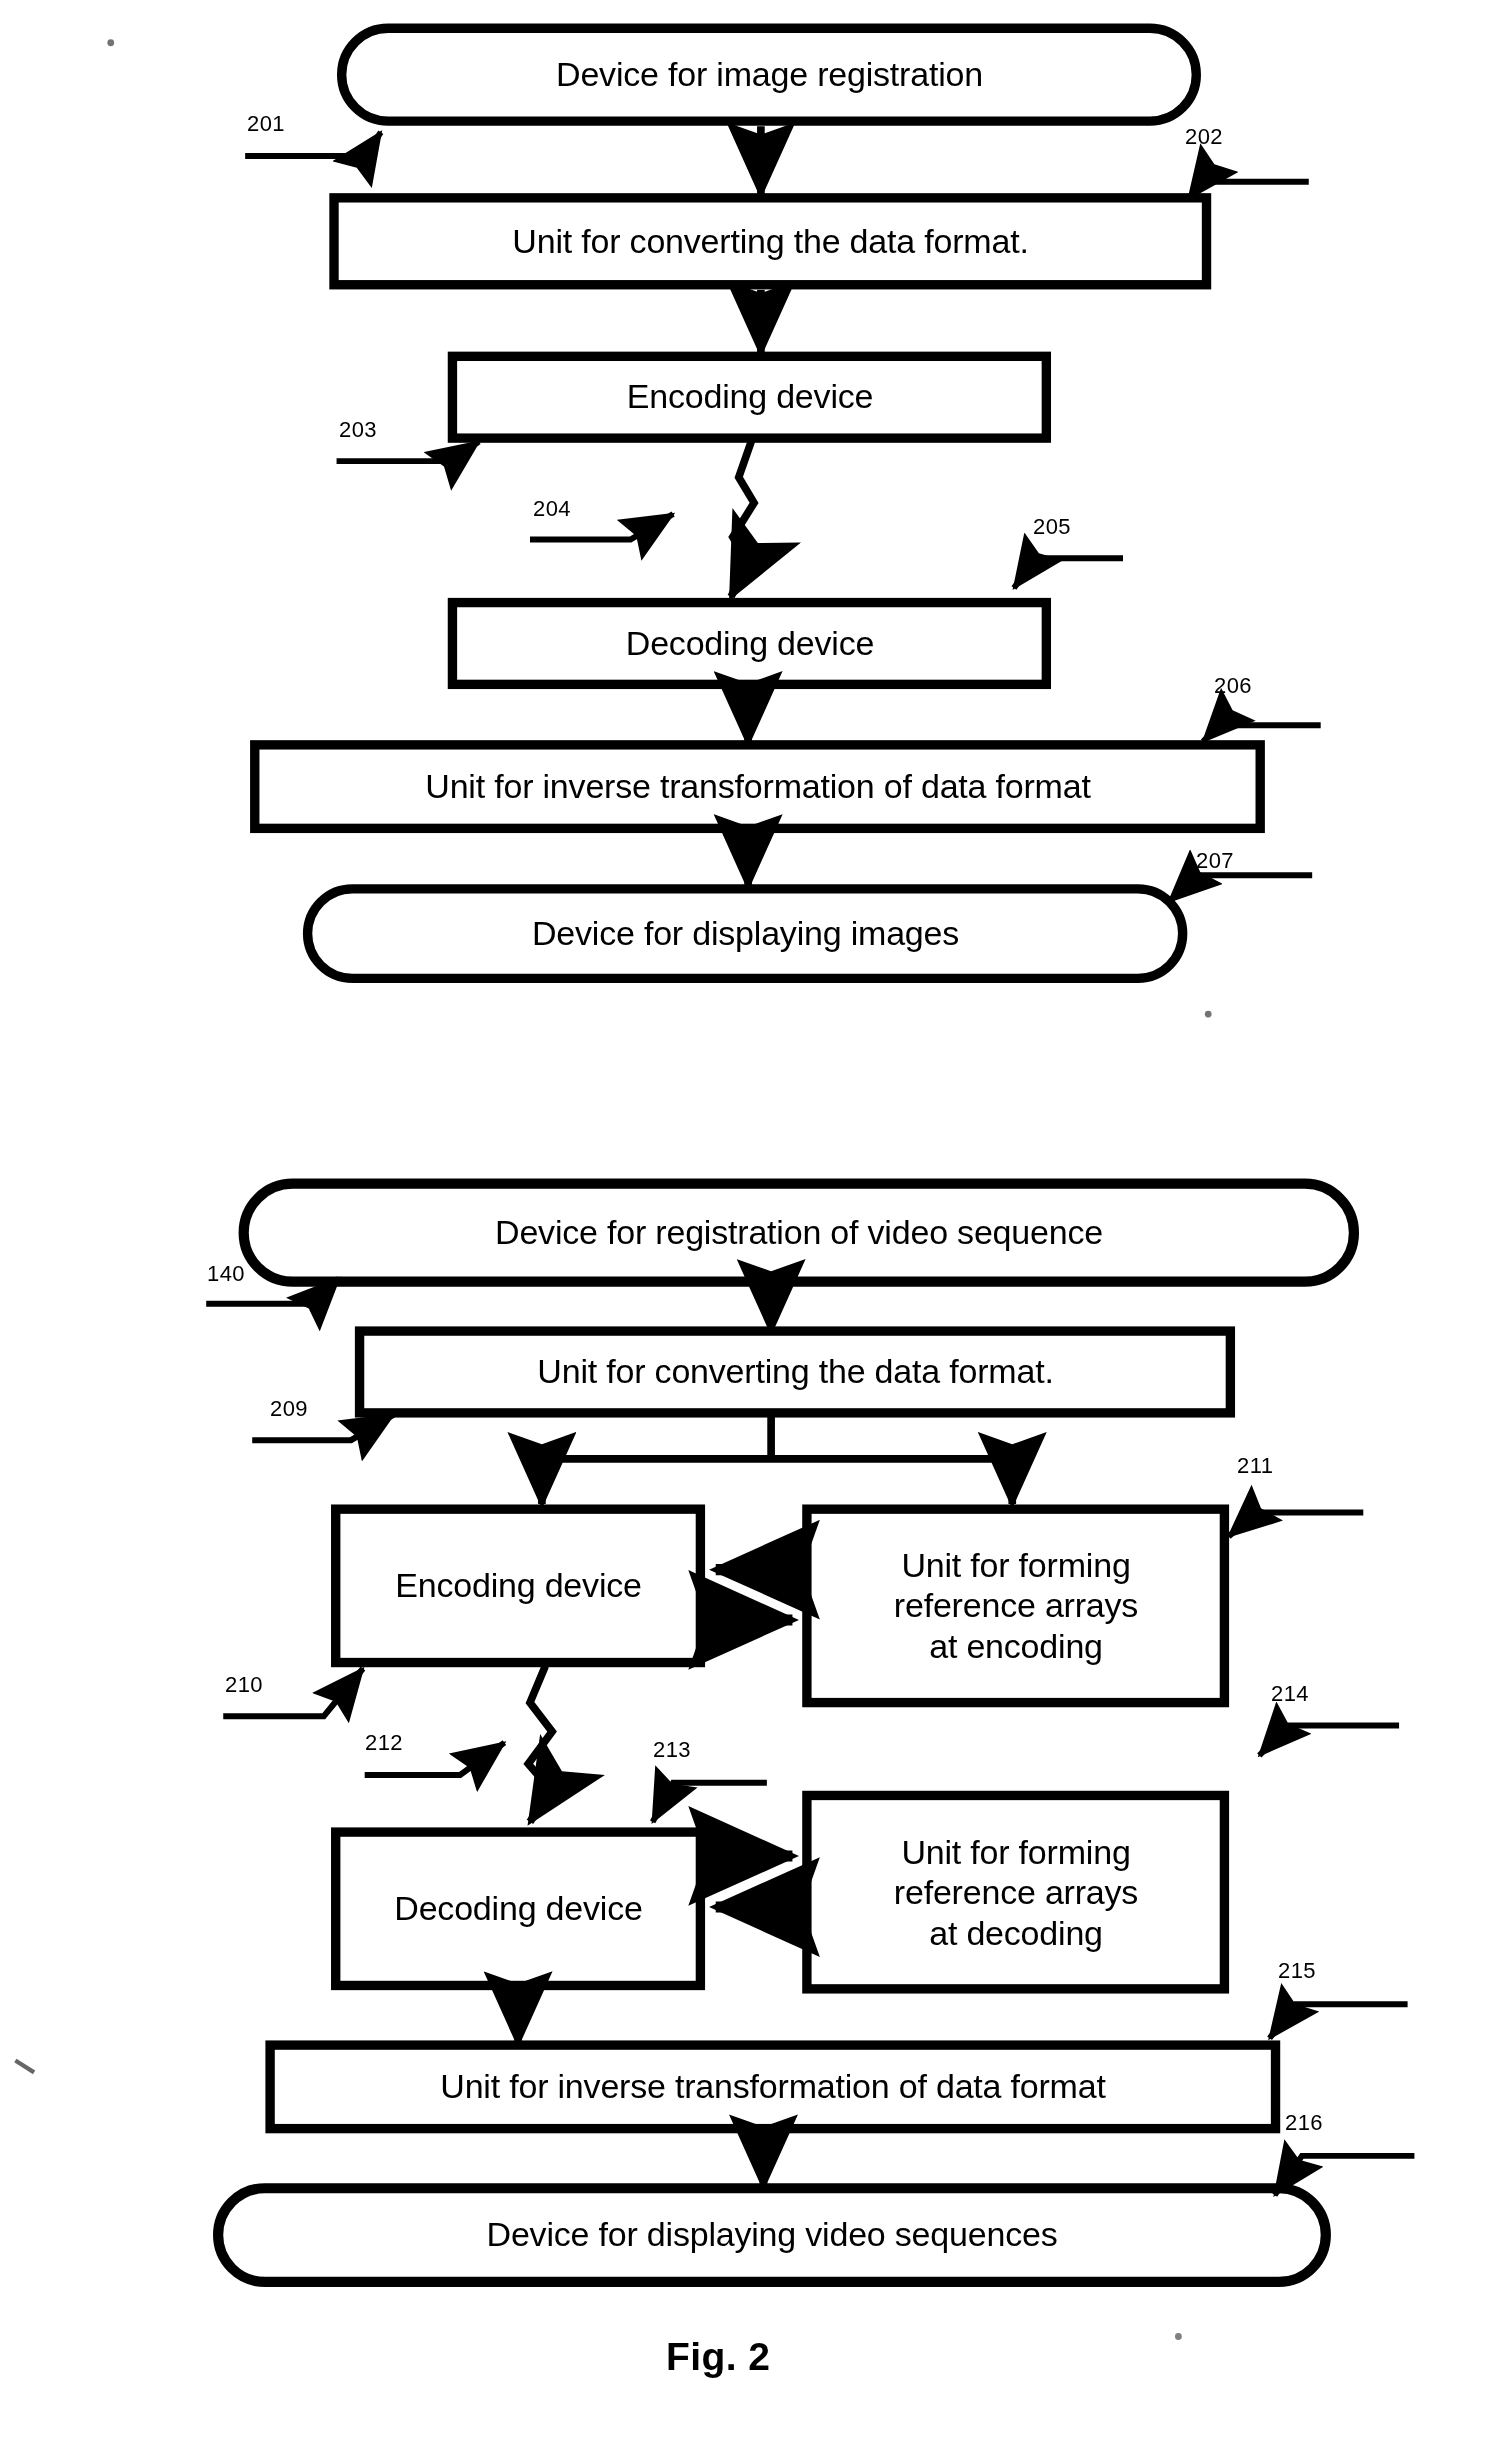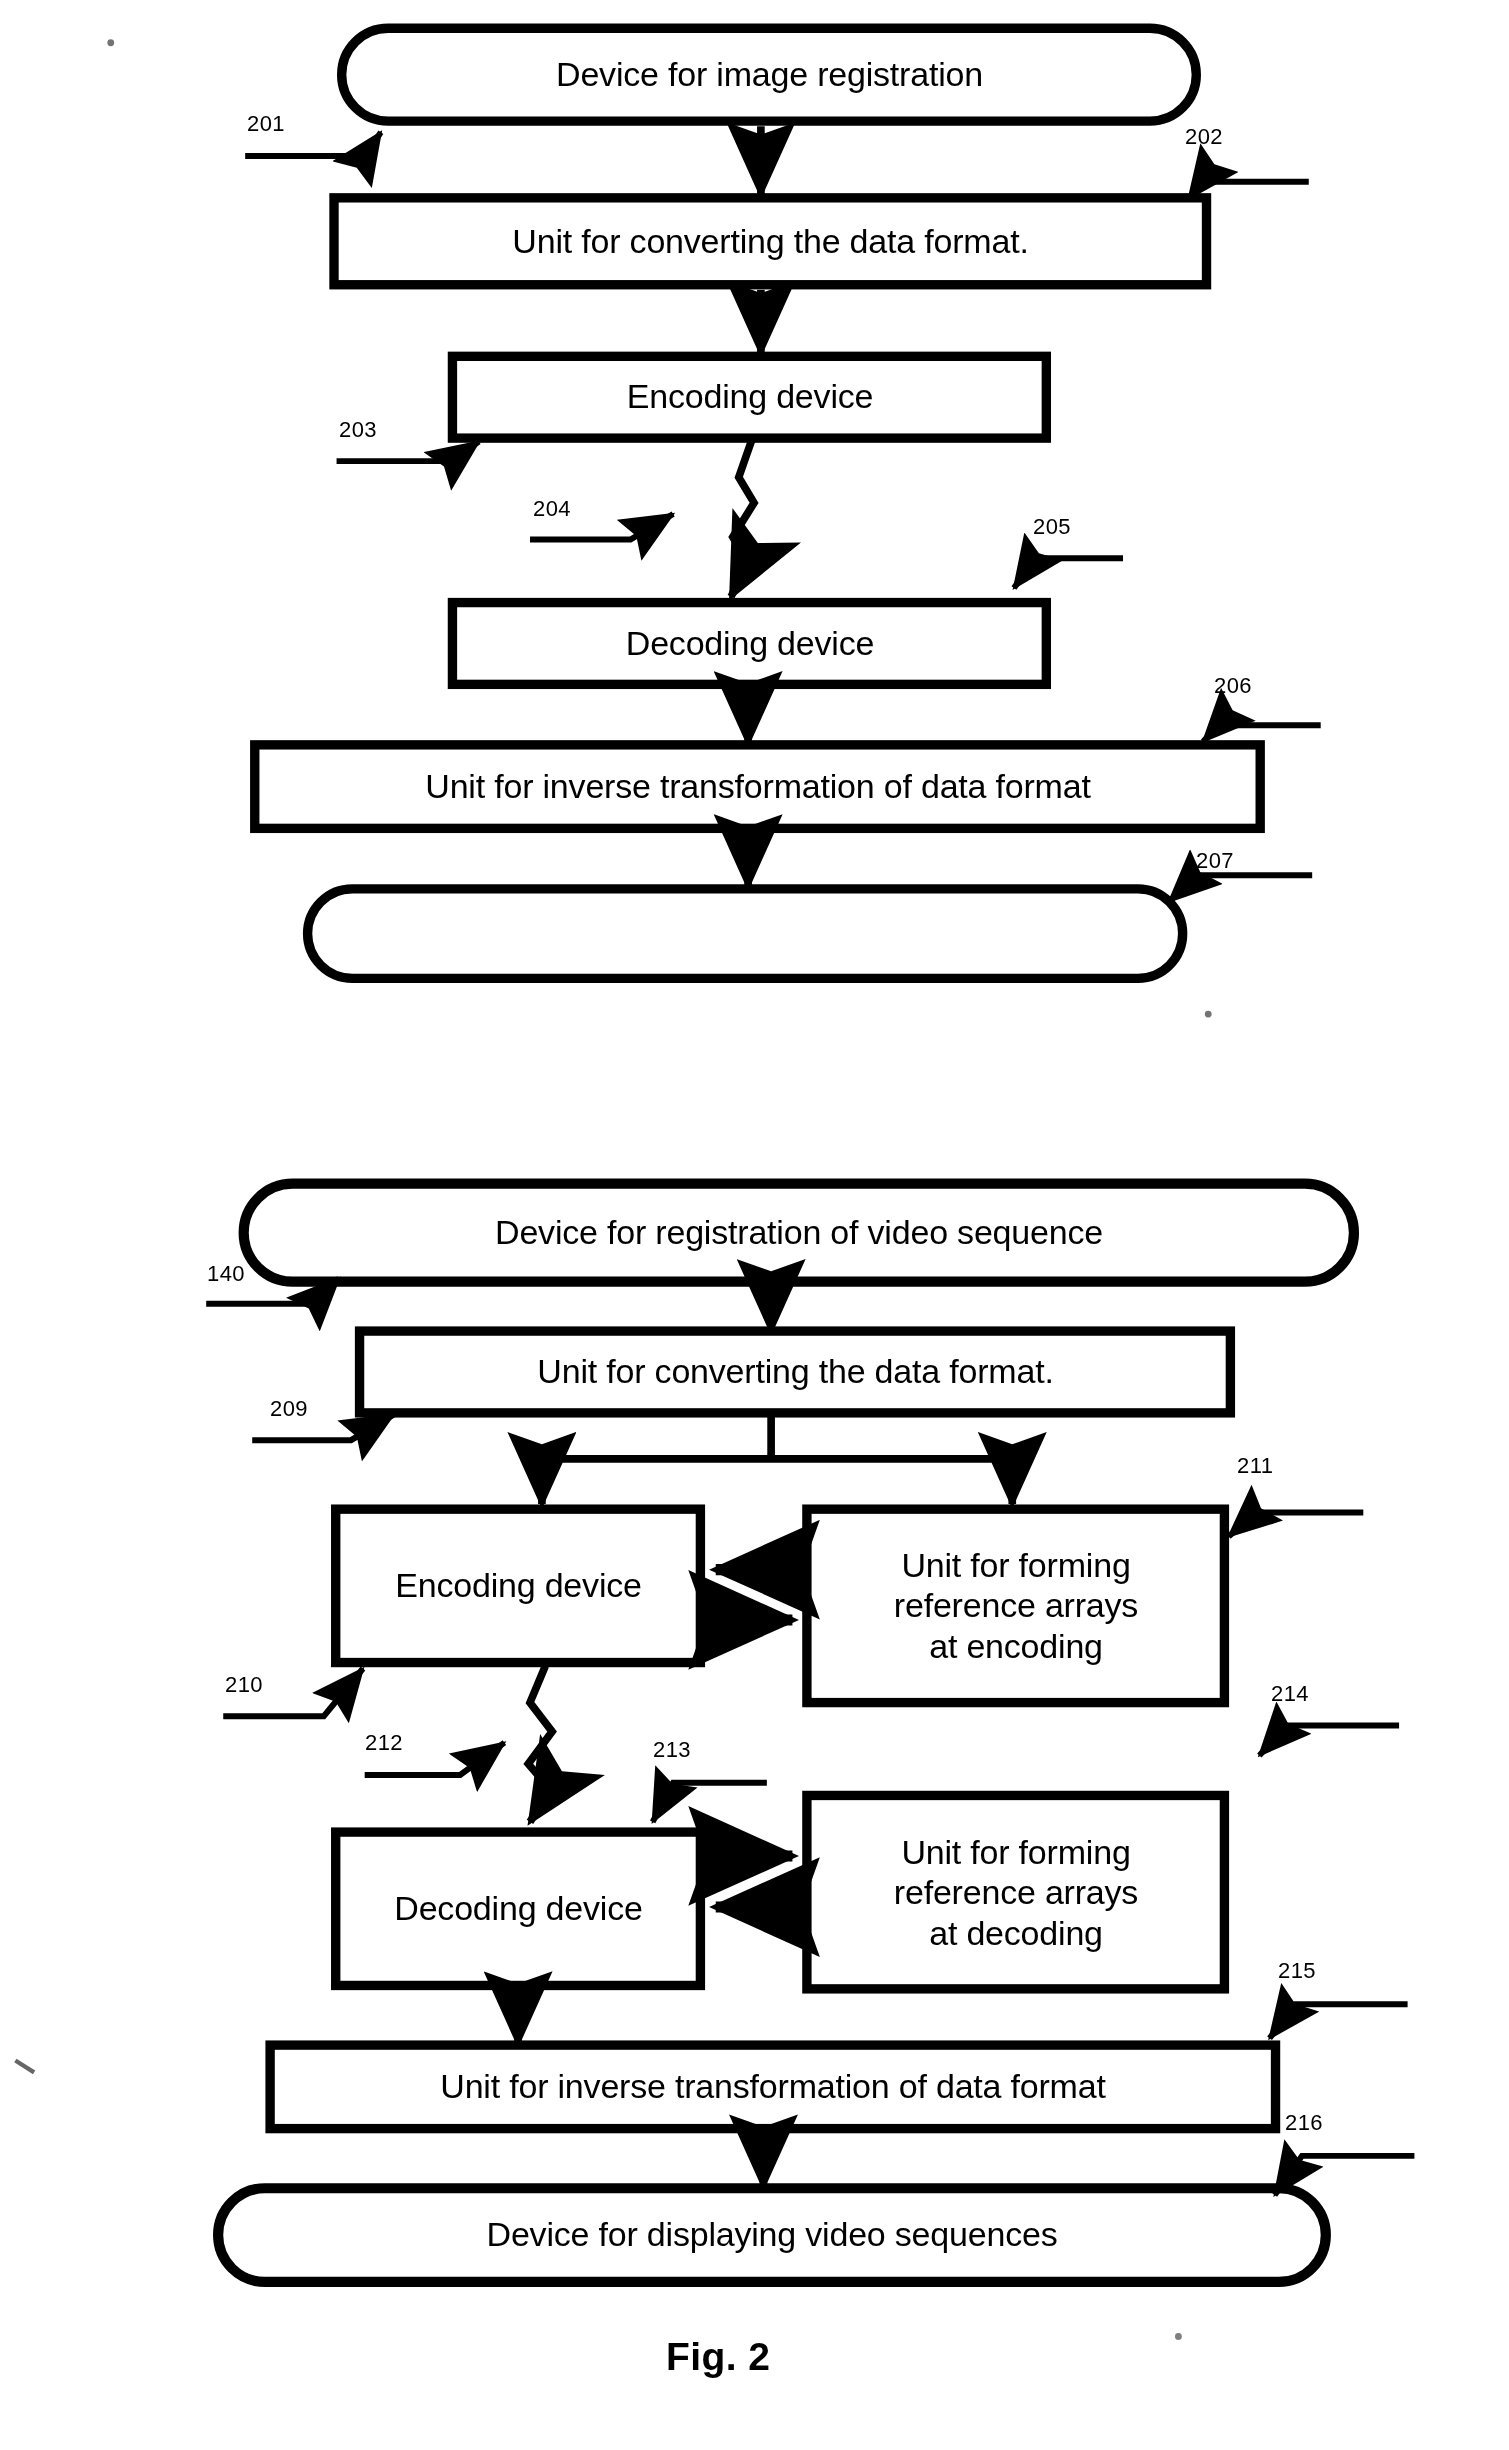--- a/index.html
+++ b/index.html
@@ -170,20 +170,21 @@
   <div class="node" style="left:342px; top:28px; width:855px; height:93px;">Device for image registration</div>
 
   <div class="node" style="left:334px; top:198px; width:873px; height:87px;">Unit for converting the data format.</div>
 
   <div class="node" style="left:453px; top:356px; width:594px; height:82px;">Encoding device</div>
 
   <div class="node" style="left:453px; top:603px; width:594px; height:82px;">Decoding device</div>
 
   <div class="node" style="left:255px; top:745px; width:1006px; height:84px;">Unit for inverse transformation of data format</div>
 
+  <div class="node" style="left:308px; top:889px; width:875px; height:89px;">Device for displaying images</div>
 
   <div class="ref" style="left:247px; top:111px;">201</div>
   <div class="ref" style="left:1185px; top:124px;">202</div>
   <div class="ref" style="left:339px; top:417px;">203</div>
   <div class="ref" style="left:533px; top:496px;">204</div>
   <div class="ref" style="left:1033px; top:514px;">205</div>
   <div class="ref" style="left:1214px; top:673px;">206</div>
   <div class="ref" style="left:1196px; top:828px;margin-top:20px;">207</div>
 
   <div class="node" style="left:244px; top:1184px; width:1110px; height:98px;">Device for registration of video sequence</div>

